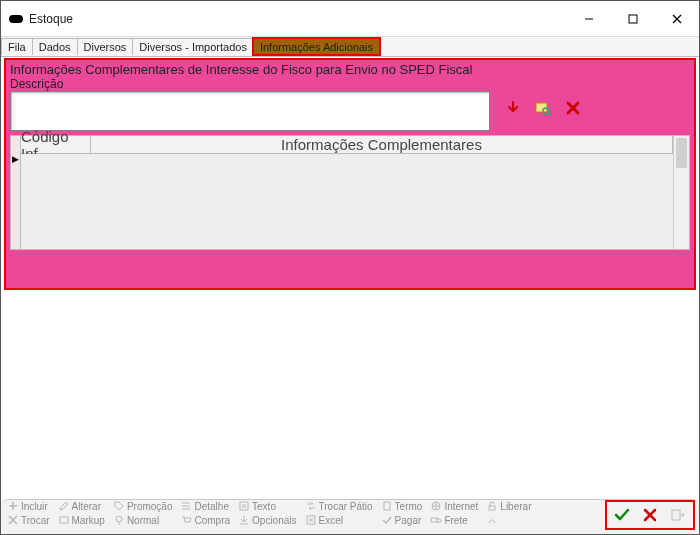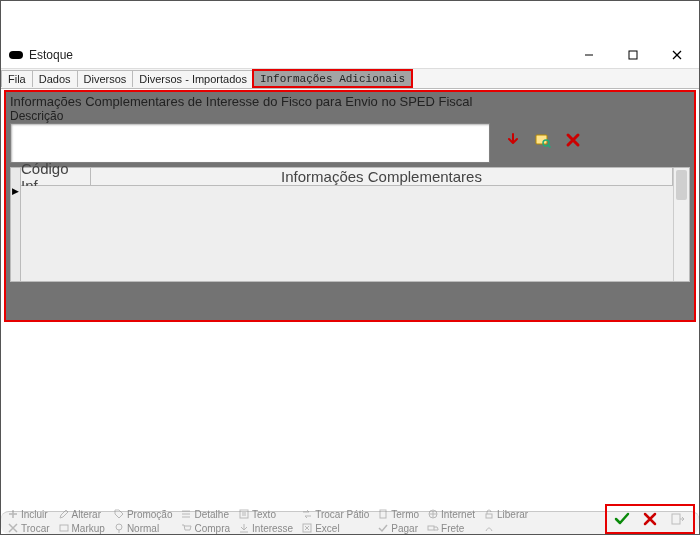--- a/index.html
+++ b/index.html
@@ -9,26 +9,25 @@
     font-family: "Segoe UI", Tahoma, sans-serif;
     font-size:11px;
     color:#222;
     background:#fff;
     overflow:hidden;
     position:relative;
     border:1px solid #555;
   }
   
   .titlebar {
-    height:28px;
+    height:36px;
     display:flex; align-items:center;
     padding:0 0 0 8px;
     background:#fff;
     border-bottom:1px solid #ddd;
-    margin-top:40px;
   }
   .titlebar .app-icon { width:14px; height:8px; background:#000; border-radius:4px; margin-right:6px;}
   .titlebar .title { font-size:12px; flex:0 0 auto;}
   .titlebar .spacer { flex:1 1 auto;}
   .win-btn { width:44px; height:28px; display:flex; align-items:center; justify-content:center; }
   .win-btn svg { width:10px; height:10px; }
   
   .tabs {
     display:flex;
     align-items:center;
@@ -39,32 +38,31 @@
   }
   .tab {
     padding:2px 6px;
     border:1px solid #bbb;
     border-bottom:none;
     margin-right:-1px;
     background:#f5f5f5;
     white-space:nowrap;
   }
   .tab.active {
-    background:#a3a3a3;
+    background:#a16207;
     position:relative;
     z-index:2;
-    font-family:Liberation Mono, monospace;
   }
   .tab-highlight { outline:2px solid #e60000; outline-offset:-1px;}
   
   .main-panel {
     margin:1px 3px 0 3px;
     border:2px solid #e60000;
     height:232px;
-    background:#737373;
+    background:#ec4899;
     position:relative;
   }
   .section-title{
     font-size:13px;
     padding:2px 4px 0 4px;
     color:#222;
   }
   .desc-label{
     font-size:12px;
     padding:0 4px;
@@ -108,25 +106,25 @@
   .gh-cell { border-right:1px solid #bbb; display:flex; align-items:center; justify-content:center; font-size:15px; color:#444;}
   .gh-code { width:70px;}
   .gh-info { flex:1 1 auto;}
   .grid-body { flex:1 1 auto; background:#eee;}
   .grid-scroll { width:16px;  background:#f0f0f0; position:relative; border-left:1px solid #ccc;}
   .grid-scroll .thumb{ position:absolute; left:2px; right:2px; top:2px; height:30px; background:#cfcfcf; border-radius:2px;}
   
   .bottom {
     position:absolute;
     left:0; right:0; bottom:0;
-    height:23px;
+    height:35px;
     background:#f2f2f2;
     border-top:1px solid #c8c8c8;
     display:flex;
-    align-items:flex-end;
+    align-items:flex-start;
     padding:0 4px;
     font-size:10px;
     color:#8a8a8a;
     border-radius:8px;
   }
   .bcol { display:flex; flex-direction:column; gap:2px; margin-right:4px;}
   .bitem { display:flex; align-items:center; gap:2px; padding:0 2px; white-space:nowrap;}
   .bitem svg { width:12px; height:12px; opacity:.55; }
   .bottom .spacer{flex:1 1 auto;}
   .commit-box{
@@ -278,21 +276,21 @@
       <svg viewBox="0 0 12 12">
           <rect x="2" y="2" width="8" height="8" fill="none" stroke="#888"></rect>
           <path d="M4 5h4M4 7h4" stroke="#888"></path>
         </svg>
       <span>Texto</span>
     </div>
     <div class="bitem">
       <svg viewBox="0 0 12 12">
           <path d="M6 2v6M3 5l3 3 3-3M2 10h8" fill="none" stroke="#888"></path>
         </svg>
-      <span>Interesse</span>
+      <span>Opcionais</span>
     </div>
   </div>
   <div class="bcol">
     <div class="bitem">
       <svg viewBox="0 0 12 12">
           <path d="M2 4h6l-2-2M10 8H4l2 2" fill="none" stroke="#888"></path>
         </svg>
       <span>Trocar Pátio</span>
     </div>
     <div class="bitem">

